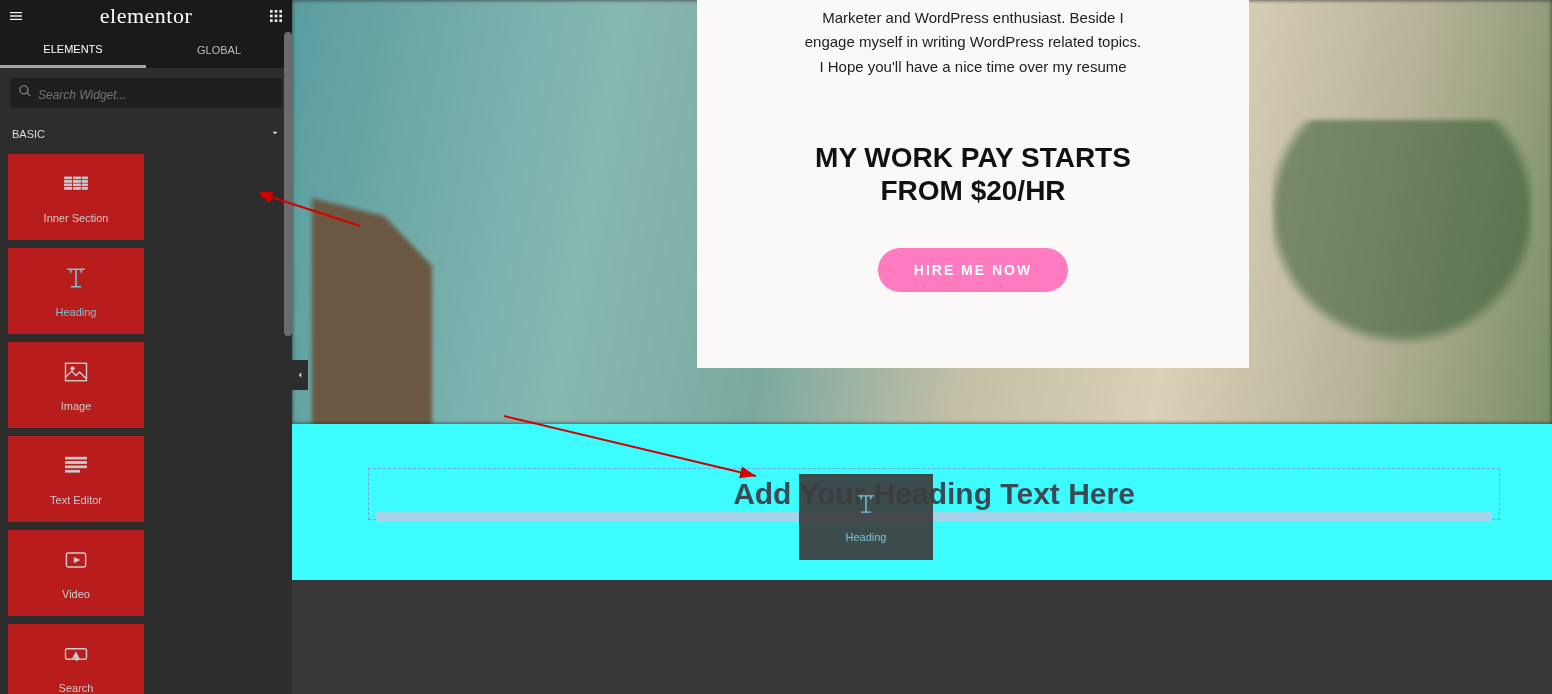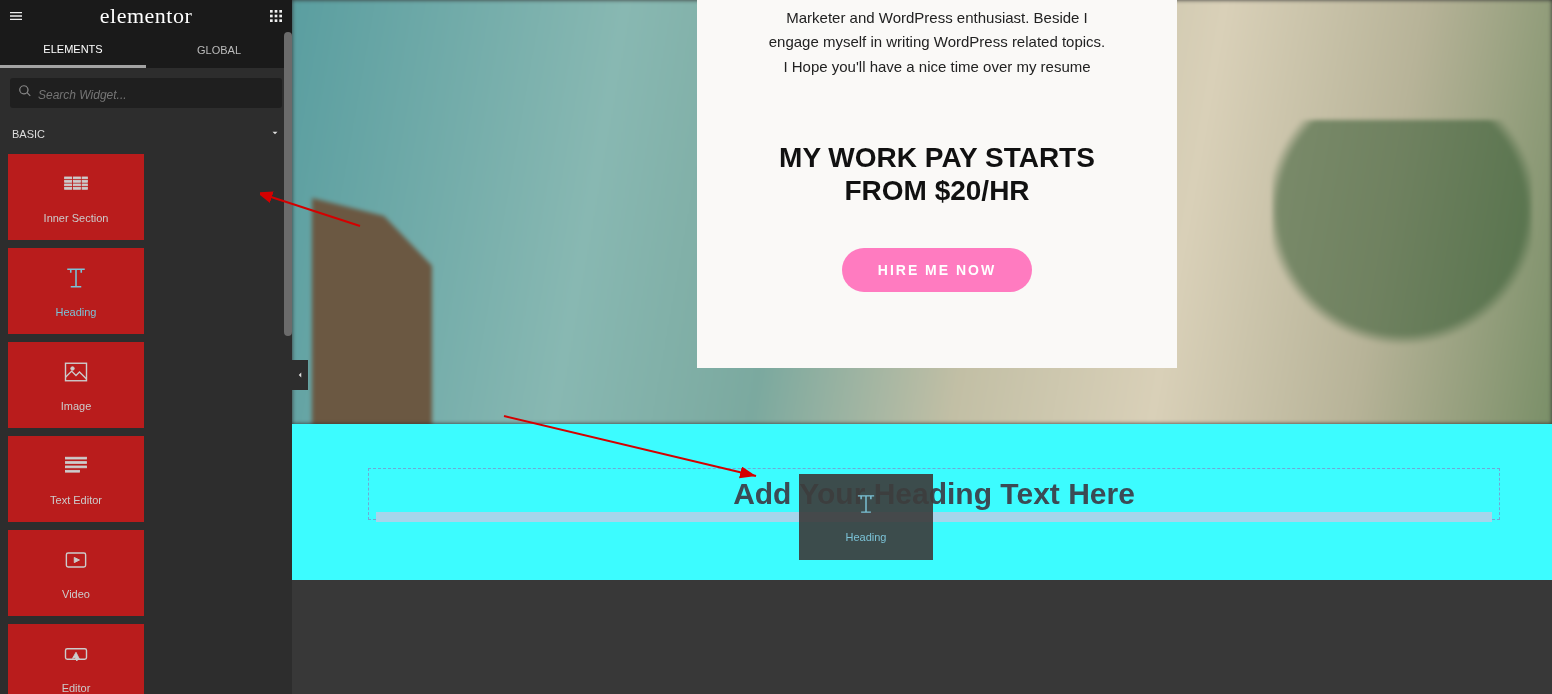--- a/index.html
+++ b/index.html
@@ -28,21 +28,21 @@
   .w-label { font-size:11px; color:#ccc; margin-top:10px; }
   .widget.active .w-label { color:#7bc2d6; }
 
   .scrollbar-v { position:absolute; right:0; top:32px; width:8px; height:304px; background:#6b6b6b; border-radius:4px;}
 
   
   .canvas { position:absolute; left:292px; top:0; width:1260px; height:694px; overflow:hidden; background:#333; }
   .bg { position:absolute; inset:0; height:424px; background:linear-gradient(100deg,#5a9ea0 0%, #88b8b2 25%, #7ba99f 40%, #c2bfa5 55%, #d9d0b8 70%, #b7b398 85%, #7a8f68 100%); filter:blur(2px);}
   .bg .cliff { position:absolute; left:20px; top:198px; width:120px; height:226px; background:#6b5842; clip-path:polygon(0 0,60% 8%,100% 30%,100% 100%,0 100%);}
   .bg .palm { position:absolute; right:20px; top:120px; width:260px; height:300px; background:radial-gradient(circle at 50% 30%, rgba(40,80,40,.5) 0 50%, transparent 55%);}
-  .card { position:absolute; left:405px; top:0; width:480px; height:368px; background:#faf9f7; text-align:center; padding:6px 30px 0; }
+  .card { position:absolute; left:405px; top:0; width:552px; height:368px; background:#faf9f7; text-align:center; padding:6px 30px 0; }
   .card .intro { font-family:Georgia,serif; font-size:15px; line-height:1.55; color:#222; }
   .card .headline { font-family:Georgia,"Times New Roman",serif; font-weight:700; font-size:28px; line-height:1.2; margin-top:62px; color:#111; }
   .card .sub { font-size:13px; letter-spacing:2px; color:#333; margin-top:24px; }
   .card .cta { display:inline-block; margin-top:40px; background:#ff7bc0; color:#fff; font-size:14px; font-weight:600; letter-spacing:2px; padding:14px 36px; border:none; border-radius:28px; cursor:pointer; }
 
   .cyan-section { position:absolute; top:424px; left:0; width:1260px; height:156px; background:#3cfcff; }
   .drop-outline { position:absolute; left:76px; top:44px; width:1132px; height:52px; border:1px dashed #6fa7d6; display:flex; align-items:center; justify-content:center; }
   .drop-fill { position:absolute; left:84px; top:88px; width:1116px; height:10px; background:#a6d5eb; }
   .placeholder-heading { font-size:30px; font-weight:600; color:#3b4b55; }
 
@@ -151,21 +151,21 @@
             <rect x="5" y="8" width="22" height="16" rx="2" fill="none" stroke="#ccc" stroke-width="1.6"></rect>
             <path d="M14 13l6 3-6 3z"></path>
           </svg></span>
       <span class="w-label">Video</span>
     </div>
     <div class="widget">
       <span><svg viewBox="0 0 32 32">
             <rect x="4" y="10" width="24" height="12" rx="2" fill="none" stroke="#ccc" stroke-width="1.6"></rect>
             <path d="M16 14l4 8-2-1-1 3-2-4-3 1z" fill="#ccc"></path>
           </svg></span>
-      <span class="w-label">Editor</span>
+      <span class="w-label">Search</span>
     </div>
 
   </div>
 
   <div class="scrollbar-v"></div>
 </div>
 
 <div class="collapse-tab">
   <svg viewBox="0 0 24 24">
       <path d="M15 6l-6 6 6 6z"></path>

